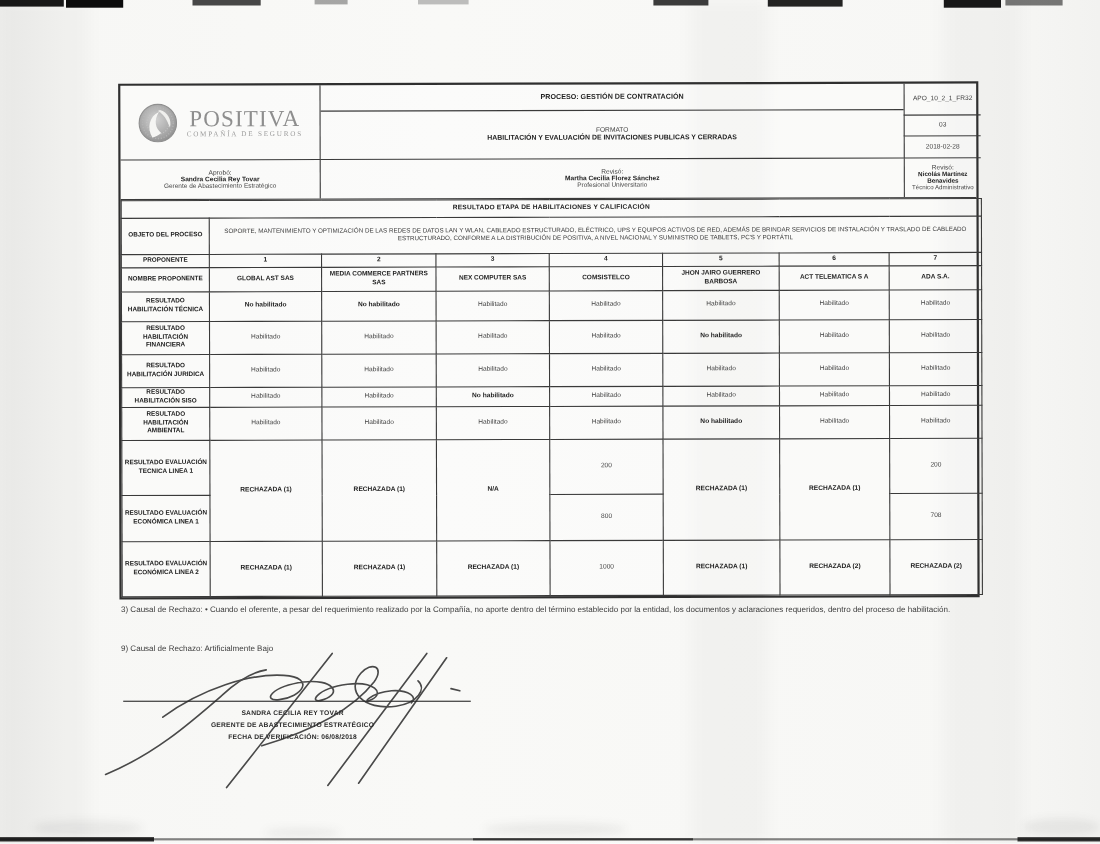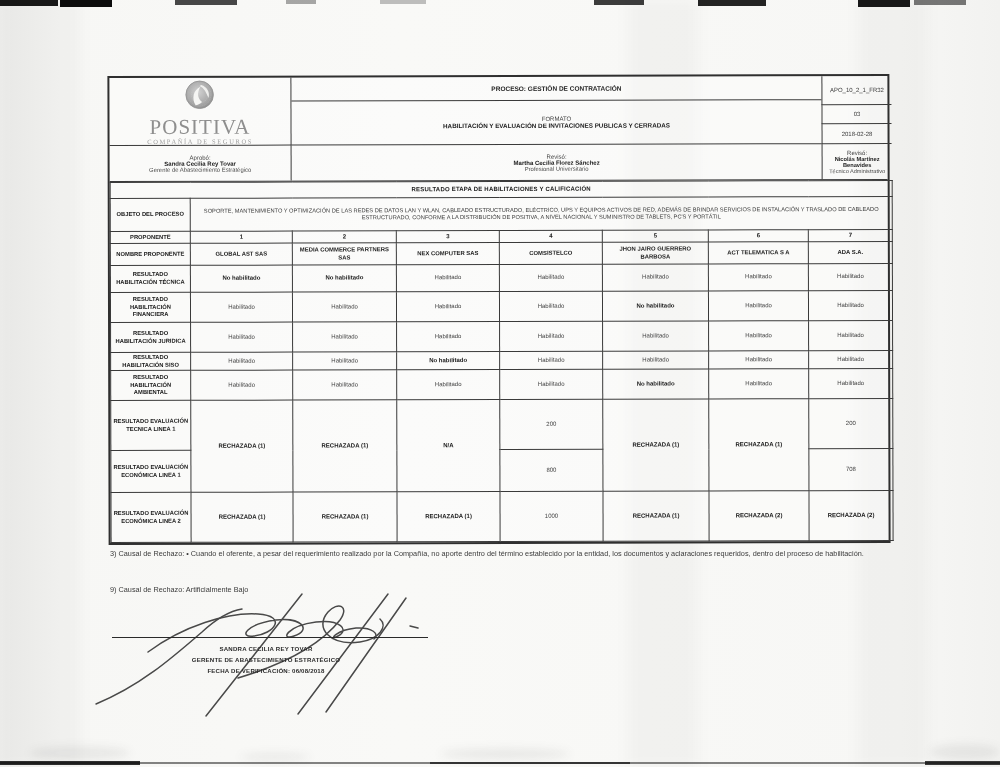--- a/index.html
+++ b/index.html
@@ -15,21 +15,21 @@
   
   .doc{position:absolute;left:108px;top:75px;width:782px;transform:rotate(-0.15deg);}
   .frame{border:2px solid #2f2f2f;background:rgba(255,255,255,.35);}
   .hdr{position:relative;height:103px;border-bottom:1px solid #3a3a3a;}
   .hc{position:absolute;box-sizing:border-box;display:flex;flex-direction:column;
       align-items:center;justify-content:center;text-align:center;color:#3f3f3f;}
   .br{border-right:1px solid #3a3a3a;} .bb{border-bottom:1px solid #3a3a3a;} .bl{border-left:1px solid #3a3a3a;}
   .hc .b{font-weight:bold;color:#222;}
 
   
-  .logo-wrap{flex-direction:column;gap:5px;}
+  .logo-wrap{flex-direction:row;gap:5px;}
   .brand{color:#8e8e8e;font-family:"Liberation Serif",serif;font-size:21px;letter-spacing:1px;line-height:20px;}
   .tagline{color:#9c9c9c;font-family:"Liberation Serif",serif;font-size:6.5px;letter-spacing:1.6px;margin-top:1px;}
 
   table.main{width:782px;border-collapse:collapse;table-layout:fixed;}
   td{border:1px solid #3a3a3a;text-align:center;vertical-align:middle;
      padding:1px 3px;font-size:6px;color:#454545;line-height:1.3;overflow:hidden;}
   td.lbl{font-weight:bold;color:#212121;font-size:5.8px;padding:1px 2px;}
   td.sect{font-weight:bold;color:#212121;font-size:6px;letter-spacing:.2px;}
   td.obj{font-size:5.7px;padding:2px 12px;color:#3d3d3d;}
   .bold{font-weight:bold;color:#1c1c1c;}

